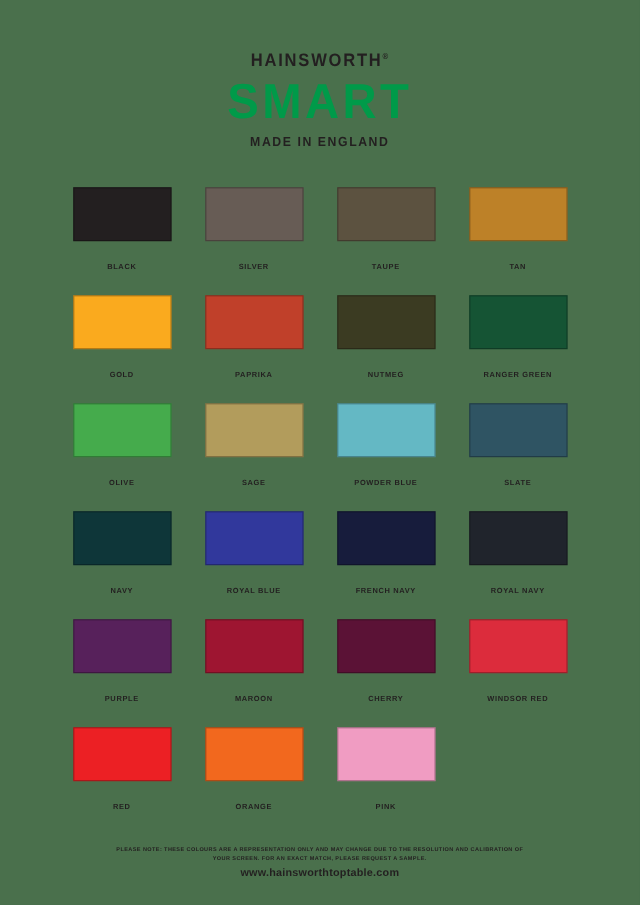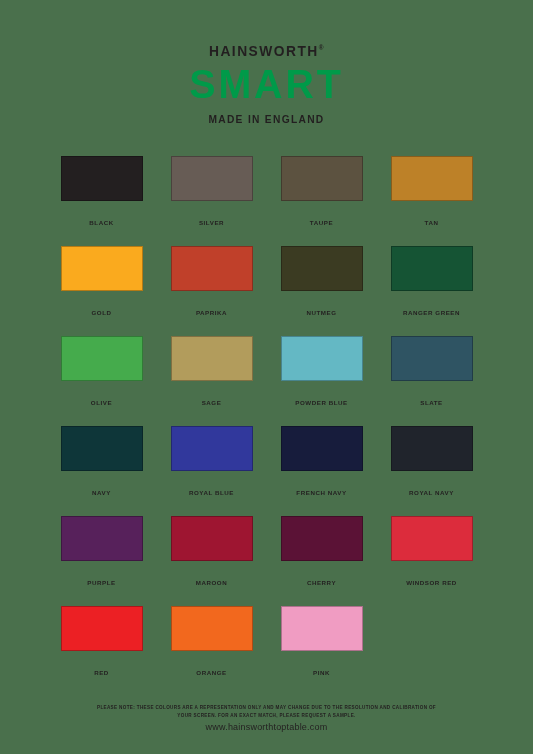--- a/index.html
+++ b/index.html
@@ -114,21 +114,21 @@
     color: #231f20;
     line-height: 1.75;
     max-width: 420px;
     margin: 0 auto;
   }
   .site-url {
     display: block;
     margin-top: 2px;
     font-family: "Liberation Sans", sans-serif;
     font-size: 9px;
-    font-weight: normal;
+    font-weight: bold;
     letter-spacing: 0.2px;
     color: #231f20;
   }
 </style>
 </head>
 <body>
 
 <div class="page">
 
   <div class="header">

